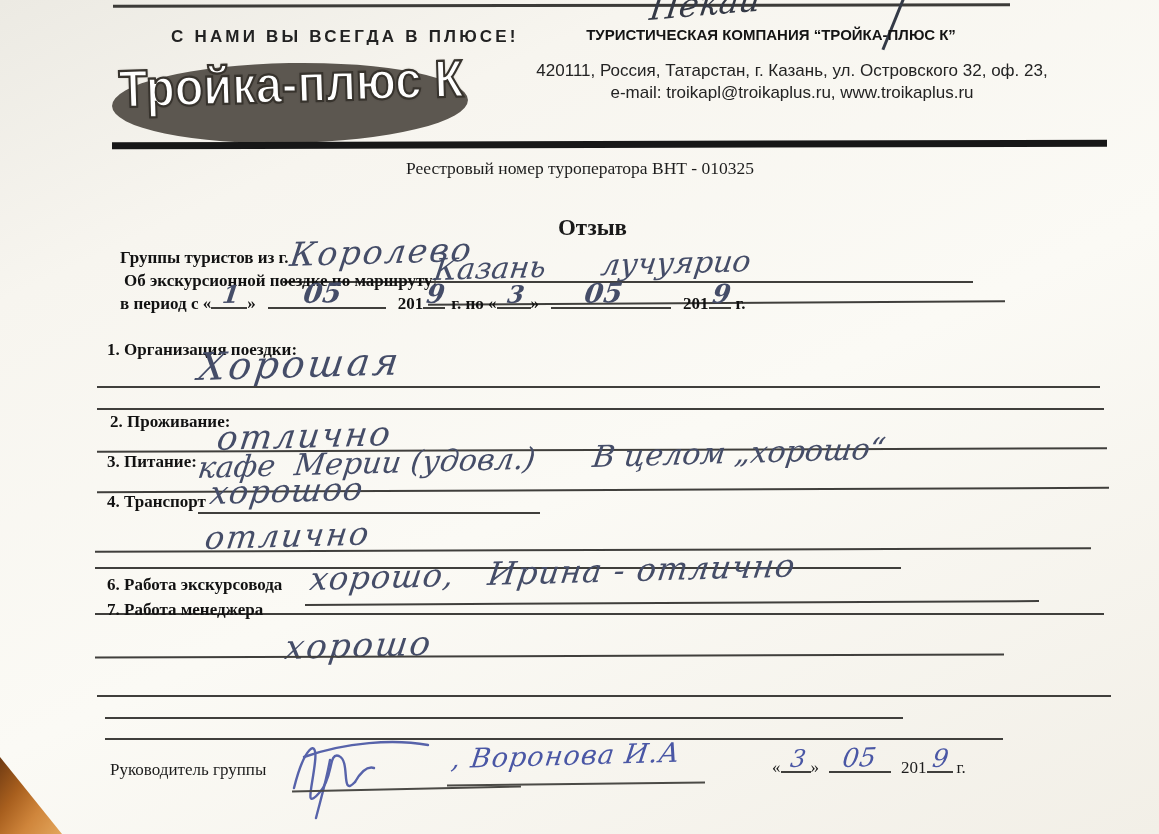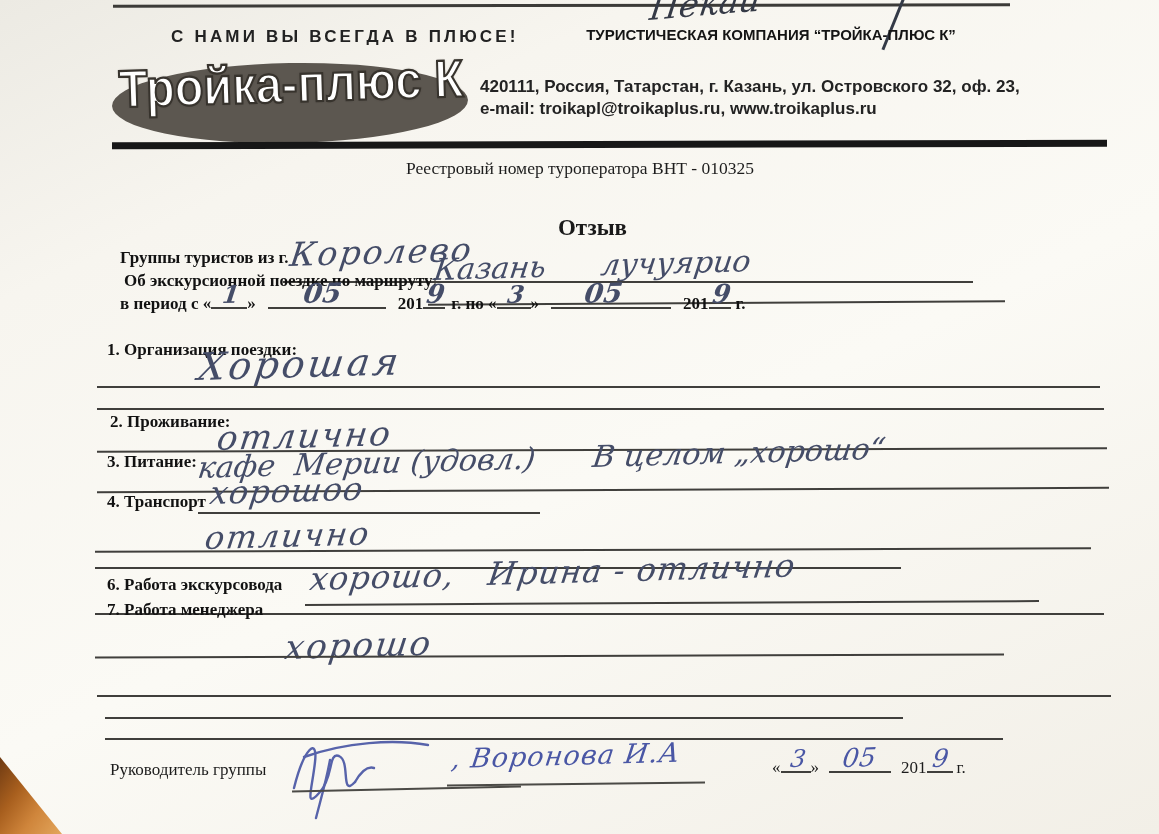--- a/index.html
+++ b/index.html
@@ -38,21 +38,21 @@
   <div class="hand" style="left:648px;top:-8px;font-size:33px;color:#353a46;transform:skewX(-12deg) rotate(-5deg);">Пекай</div>
   <div class="slash" style="left:893px;top:-10px;width:3px;height:62px;transform:rotate(22deg);"></div>
 
   <div class="abs sans" style="left:138px;top:27px;font-size:17px;font-weight:bold;letter-spacing:3.2px;color:#222;white-space:nowrap;margin-left:33px;">С НАМИ ВЫ ВСЕГДА В ПЛЮСЕ!</div>
 
   <div class="logo-ellipse"></div>
   <div class="logo-text">Тройка-плюс К</div>
 
   <div class="abs sans" style="left:478px;top:26px;width:586px;text-align:center;font-size:15px;font-weight:bold;color:#141414;white-space:nowrap;">ТУРИСТИЧЕСКАЯ КОМПАНИЯ “ТРОЙКА-ПЛЮС К”</div>
 
-  <div class="abs sans" style="left:480px;top:76px;width:624px;text-align:left;font-size:17px;line-height:22px;color:#232323;font-weight:bold;">
+  <div class="abs sans" style="left:480px;top:60px;width:624px;text-align:center;font-size:17px;line-height:22px;color:#232323;">
     <div>420111, Россия, Татарстан, г. Казань, ул. Островского 32, оф. 23,</div>
     <div>e-mail: troikapl@troikaplus.ru, www.troikaplus.ru</div>
   </div>
 
   <div class="abs" style="left:112px;top:141px;width:995px;height:7px;background:#171717;transform:rotate(-0.15deg);"></div>
 
   <div class="abs" style="left:300px;top:158px;width:560px;text-align:center;font-size:17.5px;color:#1d1d1d;">Реестровый номер туроператора ВНТ - 010325</div>
 
   <div class="abs" style="left:0;top:215px;width:1185px;text-align:center;font-size:23px;font-weight:bold;">Отзыв</div>
 

